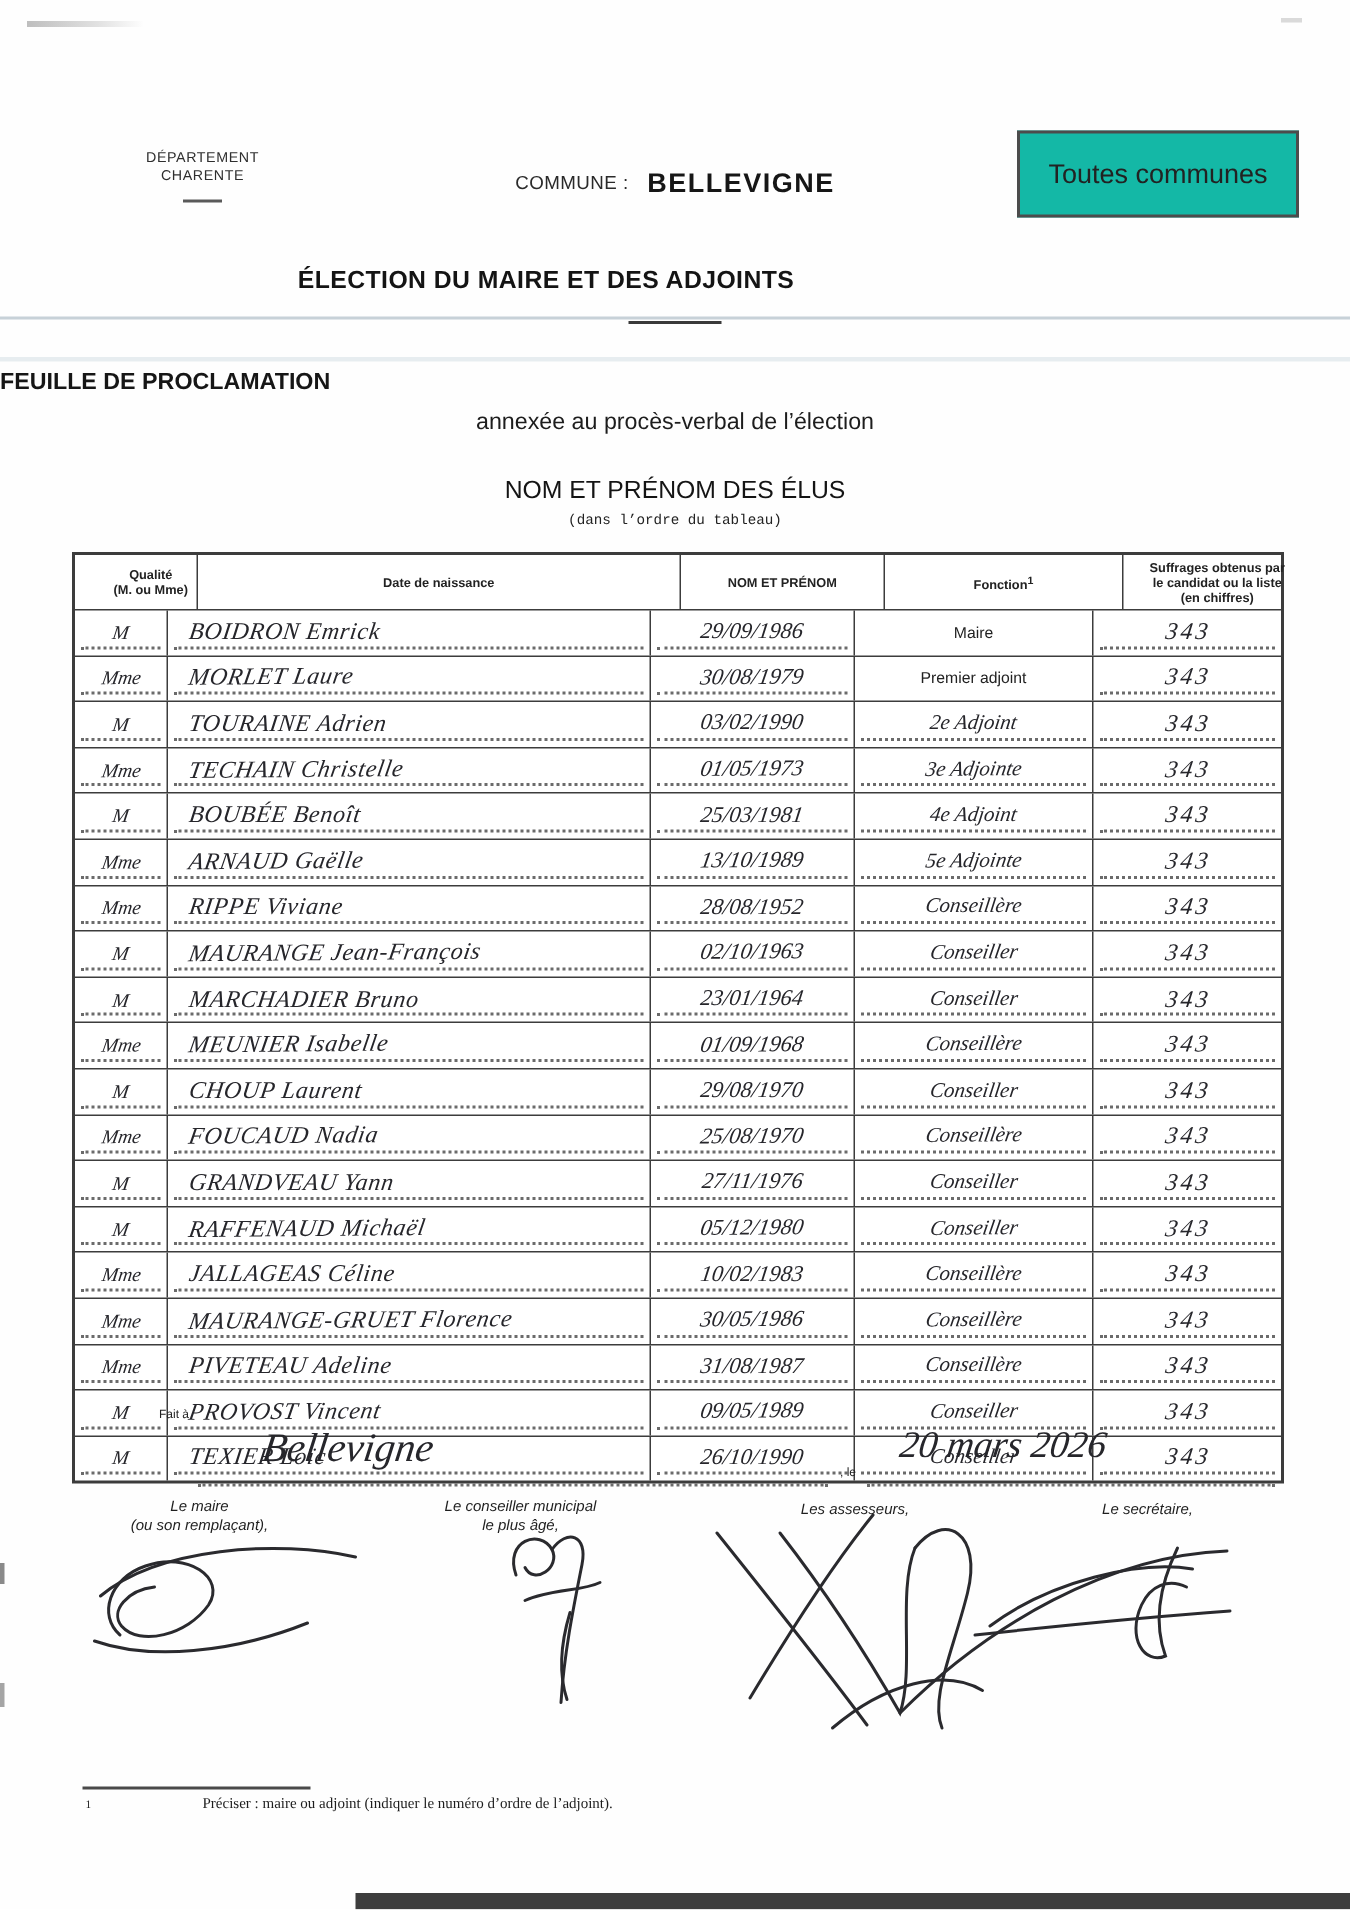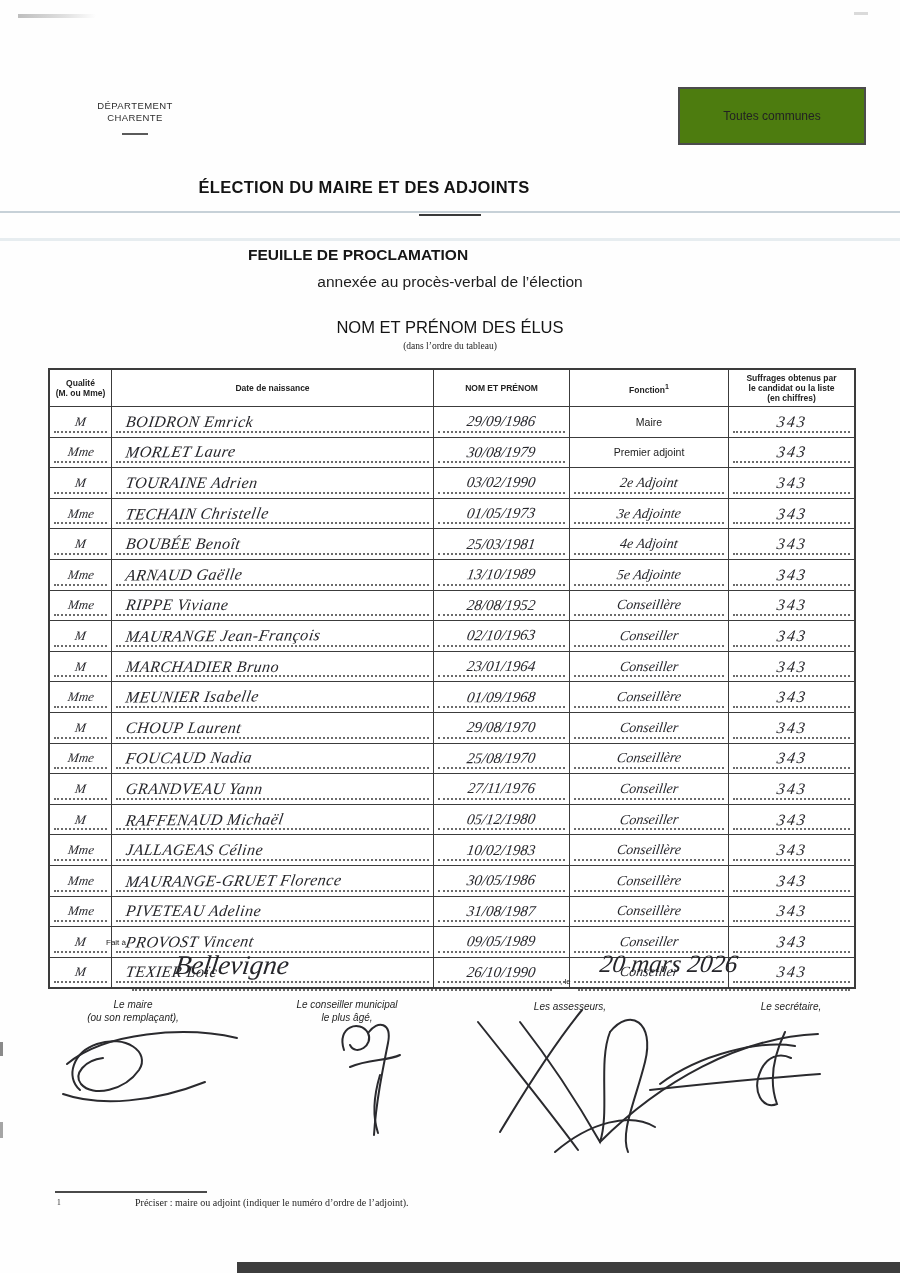--- a/index.html
+++ b/index.html
@@ -15,38 +15,38 @@
   .bottom-bar{position:absolute;left:237px;top:1262px;width:663px;height:11px;background:#3d3d3d;}
 
   
   .dept{position:absolute;left:70px;top:100px;width:130px;text-align:center;
         font-size:9.5px;letter-spacing:.4px;color:#2e2e2e;line-height:12px;}
   .dept-rule{width:26px;height:2px;background:#5a5a5a;margin:9px auto 0;}
   .commune-line{position:absolute;left:0;top:112px;width:900px;text-align:center;}
   .commune-label{font-size:12.5px;color:#2a2a2a;letter-spacing:.3px;vertical-align:2px;}
   .commune-name{font-size:18px;font-weight:bold;letter-spacing:1px;color:#161616;margin-left:8px;}
   .stamp-box{position:absolute;left:678px;top:87px;width:184px;height:54px;border:2px solid #4c4c4c;
-             display:flex;align-items:center;justify-content:center;font-size:12px;color:#222;background:#4d7c0f;}
+             display:flex;align-items:center;justify-content:center;font-size:18px;color:#222;background:#14b8a6;}
 
   .main-title{position:absolute;left:0;top:178px;width:728px;text-align:center;
               font-size:16.5px;font-weight:bold;letter-spacing:.3px;color:#141414;}
   .scanline1{position:absolute;left:0;top:211px;width:900px;height:2px;background:#b9c6ce;opacity:.8;}
   .title-dash{position:absolute;left:419px;top:214px;width:62px;height:2px;background:#3a3a3a;}
   .scanline2{position:absolute;left:0;top:238px;width:900px;height:3px;background:#e7edf0;}
 
-  .sub1{position:absolute;left:0;top:246px;width:716px;text-align:center;font-size:15.5px;font-weight:bold;color:#161616;}
+  .sub1{position:absolute;left:0;top:246px;width:716px;font-size:15.5px;font-weight:bold;color:#161616;}
   .sub2{position:absolute;left:0;top:273px;width:900px;text-align:center;font-size:15.5px;color:#1d1d1d;}
   .sub3{position:absolute;left:0;top:318px;width:900px;text-align:center;font-size:16.5px;font-weight:normal;color:#141414;}
   .sub3note{position:absolute;left:0;top:341px;width:900px;text-align:center;font-size:9.5px;color:#222;
-            font-family:Liberation Serif, serif;}
+            font-family:Liberation Mono, monospace;}
 
   
   .table{position:absolute;left:48px;top:368px;width:804px;border:2px solid #3c3c3c;background:#fff;}
   .thead,.trow{display:grid;grid-template-columns:62px 322px 136px 159px 125px;}
-  .thead{height:36px;}
+  .thead{height:36px;padding-left:20px;}
   .trow{height:29.6px;border-top:1px solid #3c3c3c;}
   .hcell,.tcell{border-right:1px solid #3c3c3c;position:relative;display:flex;
                 align-items:center;justify-content:center;}
   .hcell:last-child,.tcell:last-child{border-right:none;}
   .hcell{flex-direction:column;font-size:8.5px;font-weight:bold;color:#222;line-height:10px;text-align:center;padding:2px;}
   .dots{position:absolute;left:4px;right:4px;bottom:4px;border-bottom:2px dotted #6b6b6b;height:0;}
   .hw{font-family:cursive;font-style:italic;color:#26262b;transform:skewX(-8deg);white-space:nowrap;}
   .trow:nth-child(even) .hw{transform:skewX(-10deg) rotate(-.5deg);}
   .qual{font-size:13px;}
   .nom{font-size:16px;letter-spacing:.5px;}
@@ -62,21 +62,21 @@
   .fait-value{position:absolute;left:175px;top:950px;font-size:27px;}
   .le-label{position:absolute;left:560px;top:977px;font-size:8px;color:#222;}
   .fait-dots2{position:absolute;left:578px;top:971px;width:272px;border-bottom:2px dotted #6b6b6b;height:18px;}
   .le-value{position:absolute;left:600px;top:950px;font-size:25px;}
 
   
   .sig-label{position:absolute;font-size:10px;font-style:italic;color:#1f1f1f;text-align:center;line-height:13px;}
   .sl1{left:63px;top:998px;width:140px;}
   .sl2{left:272px;top:998px;width:150px;}
   .sl3{left:500px;top:1000px;width:140px;}
-  .sl4{left:721px;top:1000px;width:140px;font-style:italic;}
+  .sl4{left:695px;top:1000px;width:140px;font-style:italic;}
   .sig{position:absolute;}
   .sig path{fill:none;stroke:#2a2a2e;stroke-width:2;stroke-linecap:round;}
 
   
   .foot-rule{position:absolute;left:55px;top:1191px;width:152px;height:2px;background:#4a4a4a;}
   .foot-marker{position:absolute;left:57px;top:1198px;font-size:7.5px;color:#222;font-family:"Liberation Serif",serif;}
   .foot-text{position:absolute;left:135px;top:1197px;font-size:10px;color:#1d1d1d;font-family:"Liberation Serif",serif;}
 </style>
 </head>
 <body>
@@ -87,20 +87,24 @@
   <div class="speck-tr"></div>
   <div class="edge-tick1"></div>
   <div class="edge-tick2"></div>
 
   <div class="dept">
     <div>DÉPARTEMENT</div>
     <div>CHARENTE</div>
     <div class="dept-rule"></div>
   </div>
 
+  <div class="commune-line">
+    <span class="commune-label">COMMUNE :</span>
+    <span class="commune-name">BELLEVIGNE</span>
+  </div>
 
   <div class="stamp-box">
     <span>Toutes communes</span>
   </div>
 
   <div class="main-title">ÉLECTION DU MAIRE ET DES ADJOINTS</div>
   <div class="scanline1"></div>
   <div class="title-dash"></div>
   <div class="scanline2"></div>
 

